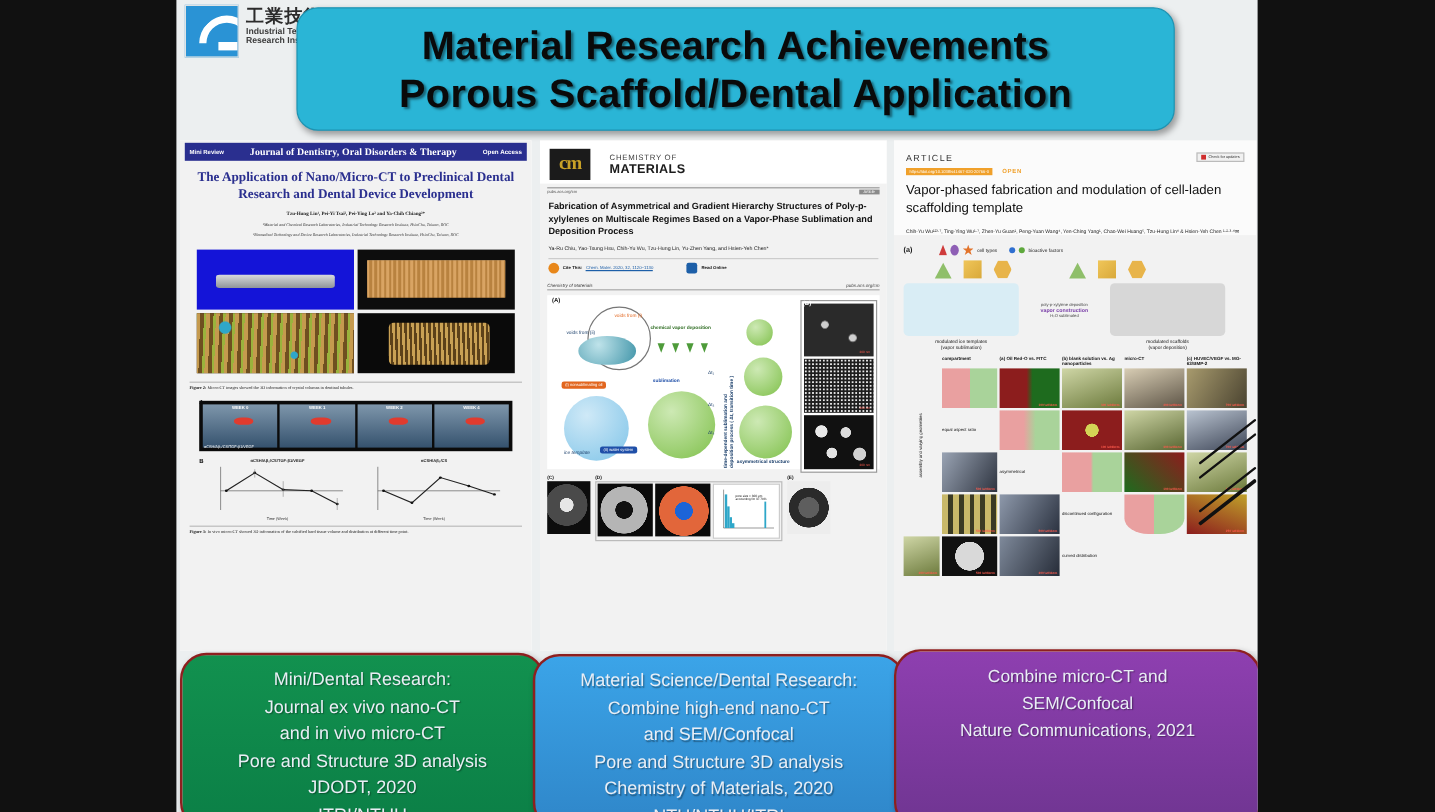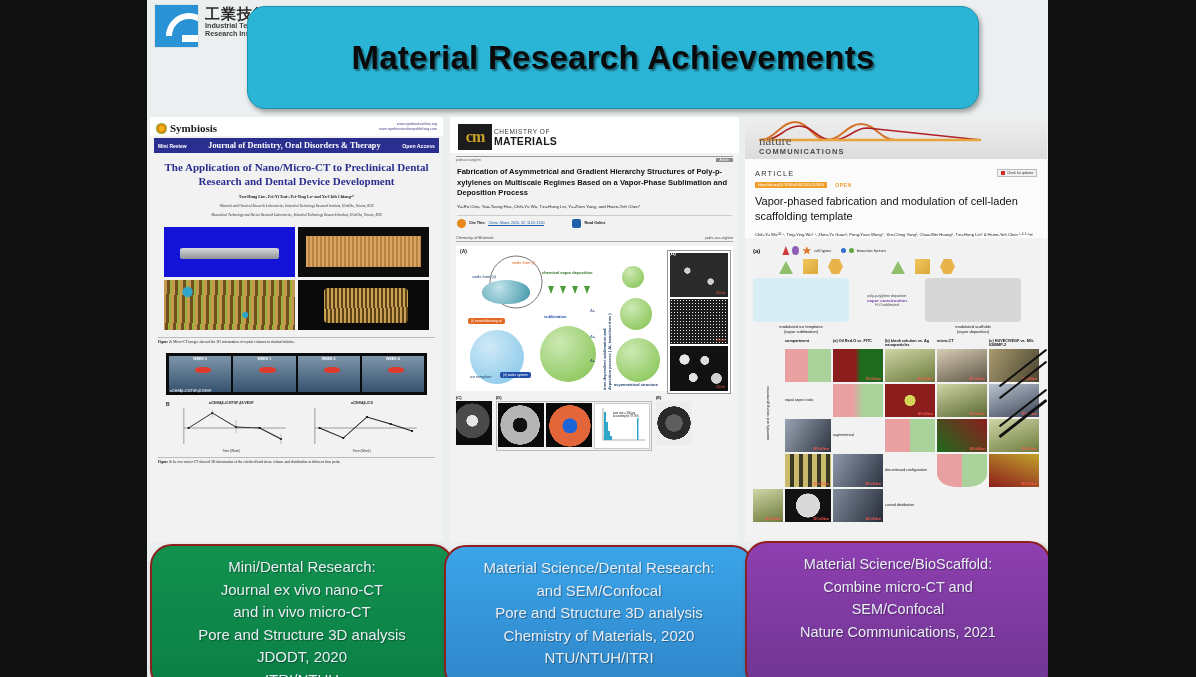--- a/index.html
+++ b/index.html
@@ -78,21 +78,21 @@
   .panel-letter{position:absolute;font-size:5px;font-weight:bold;color:#111;}
 
   
   .charts{margin:6px 22px 0 22px;display:grid;grid-template-columns:1fr 1fr;gap:12px;}
   .chartbox{position:relative;height:52px;}
   .chart-title{text-align:center;font-size:3.4px;font-weight:bold;color:#222;margin-bottom:1px;}
   .chart-svg{width:100%;height:42px;display:block;}
   .chart-x{text-align:center;font-size:3.2px;color:#333;margin-top:1px;}
 
   
-  .cm-top{padding:7px 8px 3px 8px;background:#fff;display:flex;align-items:center;gap:2px;}
+  .cm-top{padding:7px 8px 3px 8px;background:#fff;display:flex;align-items:center;gap:16px;}
   .cm-mark{width:34px;height:26px;background:#1b1b1b;display:flex;align-items:center;justify-content:center;}
   .cm-mark span{font-family:"Liberation Serif",serif;font-weight:bold;font-size:16px;color:#c9a227;letter-spacing:-1px;}
   .cm-words div:nth-child(1){font-size:6.5px;color:#3d3d3d;letter-spacing:.6px;line-height:8px;}
   .cm-words div:nth-child(2){font-size:10.5px;color:#1b1b1b;font-weight:bold;letter-spacing:.3px;line-height:11px;}
   .cm-rule{margin:3px 6px 0 6px;border-top:1px solid #9a9a9a;display:flex;justify-content:space-between;padding-top:1px;}
   .cm-rule .u{font-size:3.4px;color:#555;}
   .cm-rule .a{font-size:3.4px;color:#fff;background:#8b8b8b;padding:0 4px;}
   .cm-title{margin:5px 7px 0 7px;font-size:7.6px;font-weight:bold;color:#111;line-height:10.5px;}
   .cm-auth{margin:5px 7px 0 7px;font-size:4.4px;color:#222;line-height:6px;}
   .cm-links{margin:5px 7px 0 7px;display:flex;gap:28px;align-items:center;border-top:1px solid #ccc;padding-top:3px;}
@@ -186,34 +186,25 @@
       </div>
       <div class="logo-text">
         <div class="logo-cn">工業技術</div>
         <div class="logo-en">Industrial Technology</div>
         <div class="logo-en">Research Institute</div>
       </div>
     </div>
 
     <div id="banner">
       <div class="tline">Material Research Achievements</div>
+      <div class="tline">Porous Scaffold/Dental Application</div>
     </div>
 
     <div class="panel" id="panel-left">
       <div class="paper">
-        <div class="sym-top">
-          <div class="sym-logo">
-            <div class="sym-flower"></div>
-            <div class="sym-name">Symbiosis</div>
-          </div>
-          <div class="sym-urls">
-            <div>www.symbiosisonline.org</div>
-            <div>www.symbiosisonlinepublishing.com</div>
-          </div>
-        </div>
         <div class="sym-bar">
           <div class="mini">Mini Review</div>
           <div class="jname">Journal of Dentistry, Oral Disorders &amp; Therapy</div>
           <div class="oa">Open Access</div>
         </div>
         <div class="sym-title">The Application of Nano/Micro-CT to Preclinical Dental Research and Dental Device Development</div>
         <div class="sym-auth">Tzu-Hung Lin¹, Pei-Yi Tsai², Pei-Ying Lo² and Ya-Chih Chiang²*</div>
         <div class="sym-aff">¹Material and Chemical Research Laboratories, Industrial Technology Research Institute, HsinChu, Taiwan, ROC</div>
         <div class="sym-aff">²Biomedical Technology and Device Research Laboratories, Industrial Technology Research Institute, HsinChu, Taiwan, ROC</div>
 
@@ -403,29 +394,20 @@
           <div>
             <div class="mini-lbl">(E)</div>
             <div class="mini-img" style="width:36px;height:44px;background:radial-gradient(circle at 50% 50%,#5e5e5e 0 30%,#2a2a2a 31% 58%,#ededed 59%);"></div>
           </div>
         </div>
       </div>
     </div>
 
     <div class="panel" id="panel-right">
       <div class="paper">
-        <div class="nc-head">
-          <svg class="nc-wave" viewBox="0 0 230 22" preserveAspectRatio="none">
-            <path d="M4,20 C20,20 26,2 40,2 C54,2 58,20 72,20 C86,20 92,4 106,4 C120,4 126,20 140,20 L226,20" fill="none" stroke="#d4722a" stroke-width="2"></path>
-            <path d="M10,20 C24,20 30,6 44,6 C58,6 62,20 78,20 C94,20 98,8 112,8 L226,20" fill="none" stroke="#b01f24" stroke-width="1.6"></path>
-            <path d="M4,20 L226,20" stroke="#e8a33d" stroke-width="2.4" fill="none"></path>
-          </svg>
-          <div class="nc-nature">nature</div>
-          <div class="nc-comm">COMMUNICATIONS</div>
-        </div>
         <div class="nc-body">
           <div class="nc-artrow">
             <div class="nc-article">ARTICLE</div>
             <div class="nc-check">
               <i></i>
               <span>Check for updates</span>
             </div>
           </div>
           <div class="nc-doirow">
             <div class="nc-doi">https://doi.org/10.1038/s41467-020-20766-0</div>
@@ -566,28 +548,28 @@
       <div class="line">Mini/Dental Research:</div>
       <div class="line">Journal ex vivo nano-CT</div>
       <div class="line">and in vivo micro-CT</div>
       <div class="line">Pore and Structure 3D analysis</div>
       <div class="line">JDODT, 2020</div>
       <div class="line">ITRI/NTUH</div>
     </div>
 
     <div class="cap-box" id="cap-blue">
       <div class="line">Material Science/Dental Research:</div>
+      <div class="line">Combine high-end nano-CT</div>
       <div class="line">and SEM/Confocal</div>
       <div class="line">Pore and Structure 3D analysis</div>
       <div class="line">Chemistry of Materials, 2020</div>
       <div class="line">NTU/NTUH/ITRI</div>
     </div>
 
     <div class="cap-box" id="cap-purple">
-      <div class="line">Material Science/BioScaffold:</div>
       <div class="line">Combine micro-CT and</div>
       <div class="line">SEM/Confocal</div>
       <div class="line">Nature Communications, 2021</div>
 
     </div>
 
   </div>
 </div>
 
 </body></html>

